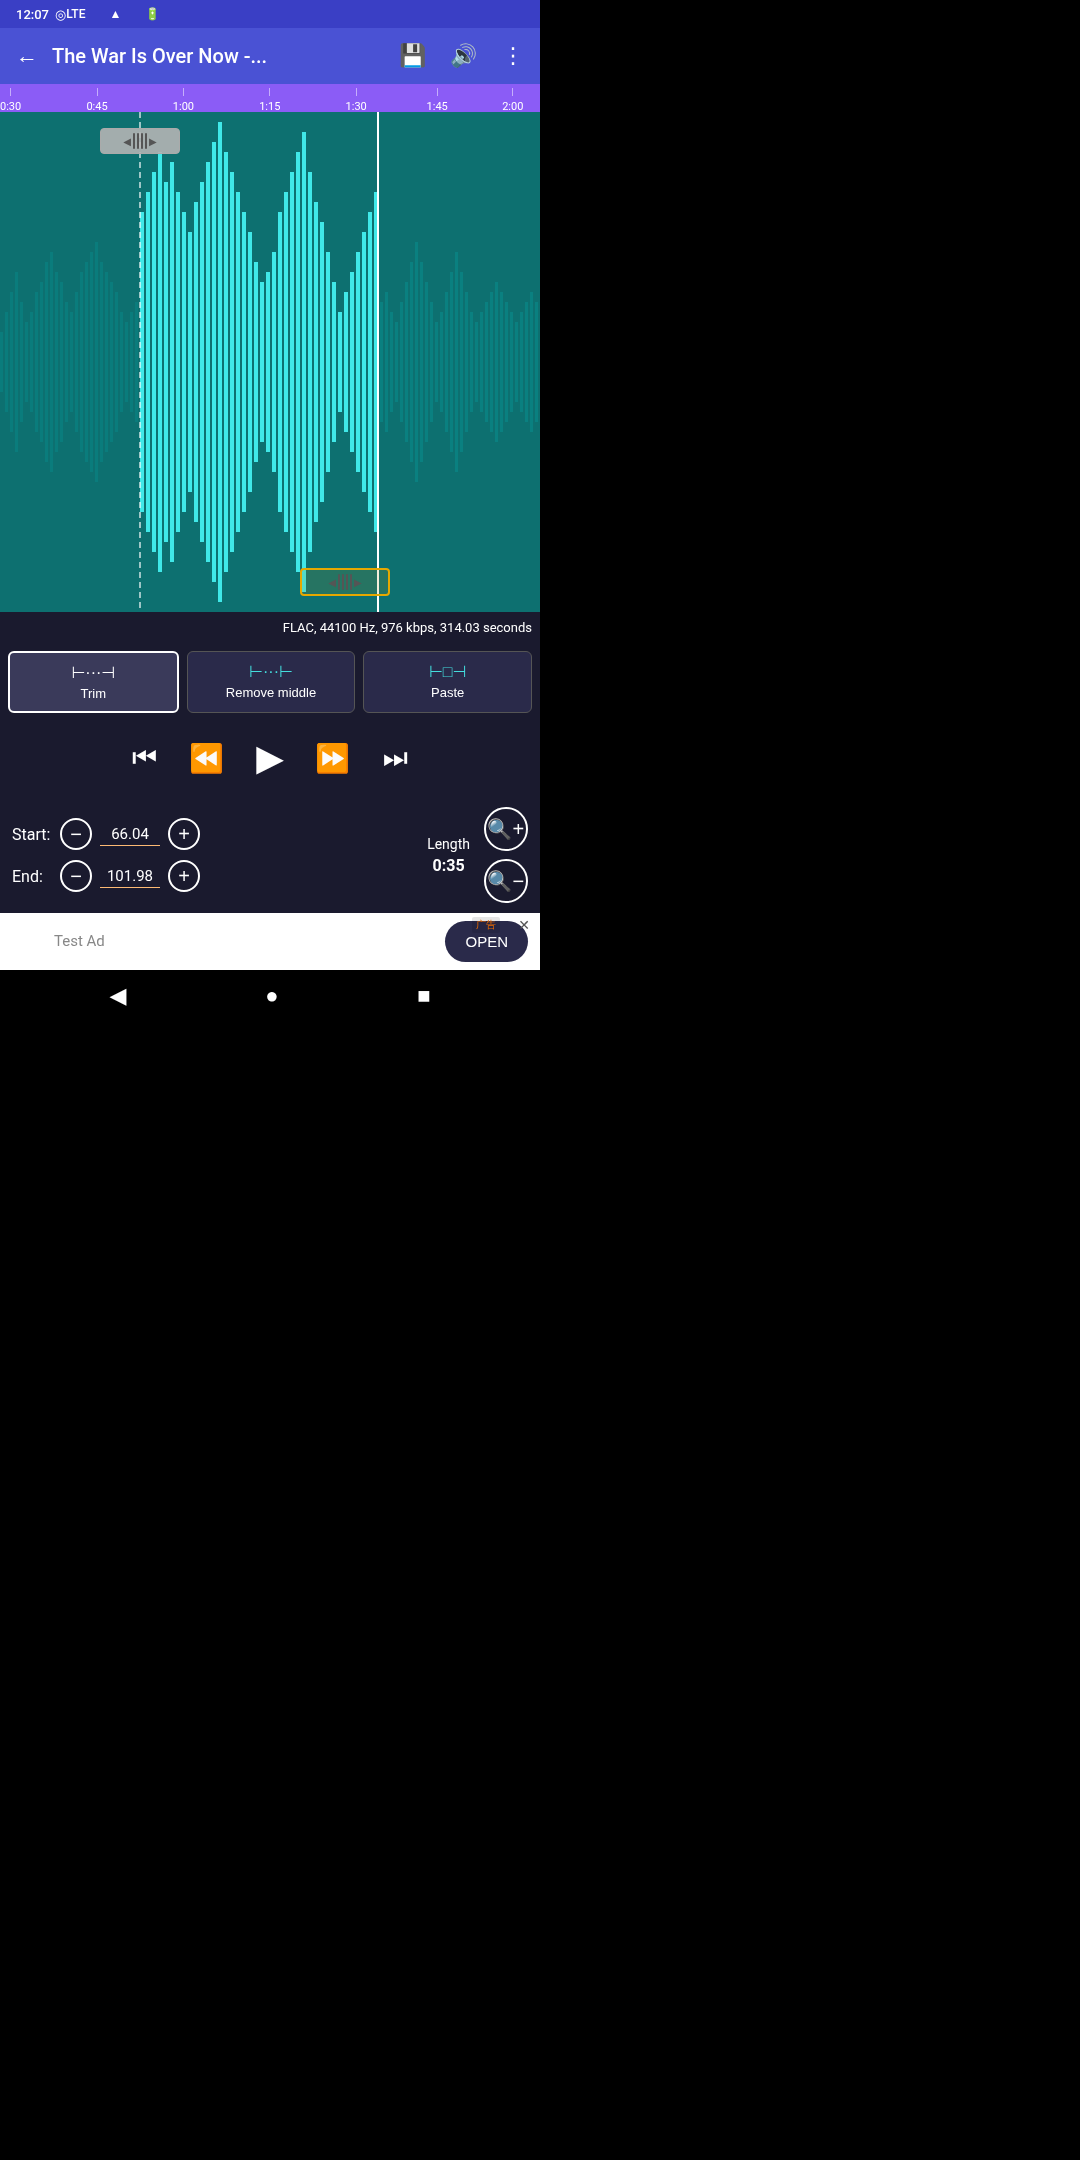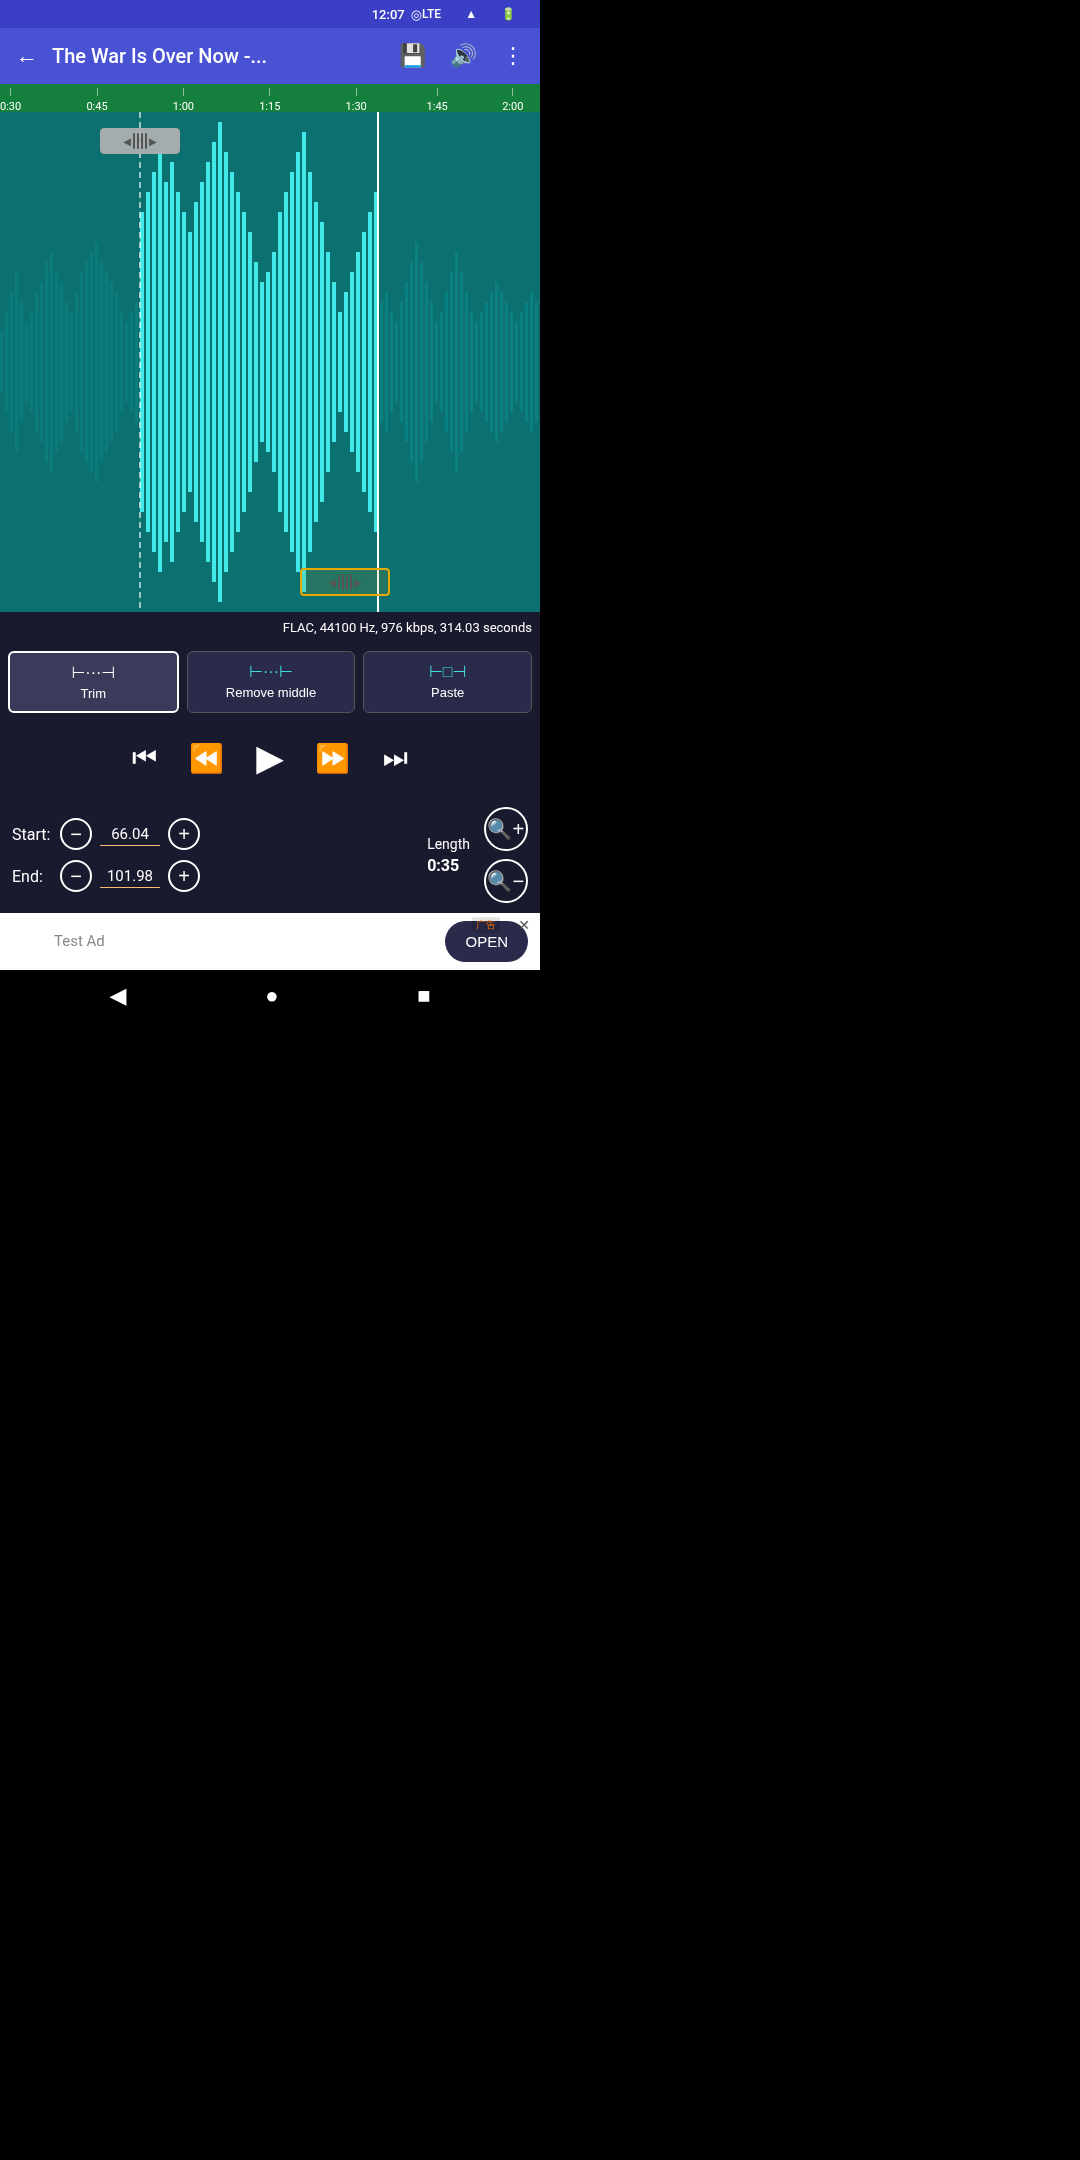--- a/index.html
+++ b/index.html
@@ -11,22 +11,22 @@
       font-family: 'Roboto', Arial, sans-serif;
       overflow-x: hidden;
     }
 
     
     .status-bar {
       background: #3a3fc5;
       height: 28px;
       display: flex;
       align-items: center;
-      justify-content: flex-end;
-      padding: 0 24px;
+      justify-content: flex-start;
+      padding: 0 16px;
       color: #fff;
       font-size: 13px;
       font-weight: 500;
     }
     .status-left { display: flex; align-items: center; gap: 6px; }
     .status-right { display: flex; align-items: center; gap: 24px; font-size: 12px; }
 
     
     .app-bar {
       background: #4a52d4;
@@ -53,21 +53,21 @@
       cursor: pointer;
       font-size: 22px;
       padding: 4px;
       display: flex;
       align-items: center;
       justify-content: center;
     }
 
     
     .timeline-ruler {
-      background: #15803d;
+      background: #8b5cf6;
       height: 28px;
       display: flex;
       align-items: center;
       padding: 0 0;
       position: relative;
       overflow: hidden;
     }
     .ruler-marks {
       display: flex;
       width: 100%;
@@ -239,20 +239,21 @@
       color: #fff;
       font-size: 15px;
       min-width: 60px;
       text-align: center;
       border-bottom: 1px solid #fdba74;
       padding: 2px 0;
     }
     .length-box {
       display: flex;
       flex-direction: column;
+      align-items: center;
       margin-left: 8px;
       gap: 4px;
     }
     .length-label {
       color: #fff;
       font-size: 14px;
     }
     .length-value {
       color: #fff;
       font-size: 16px;

